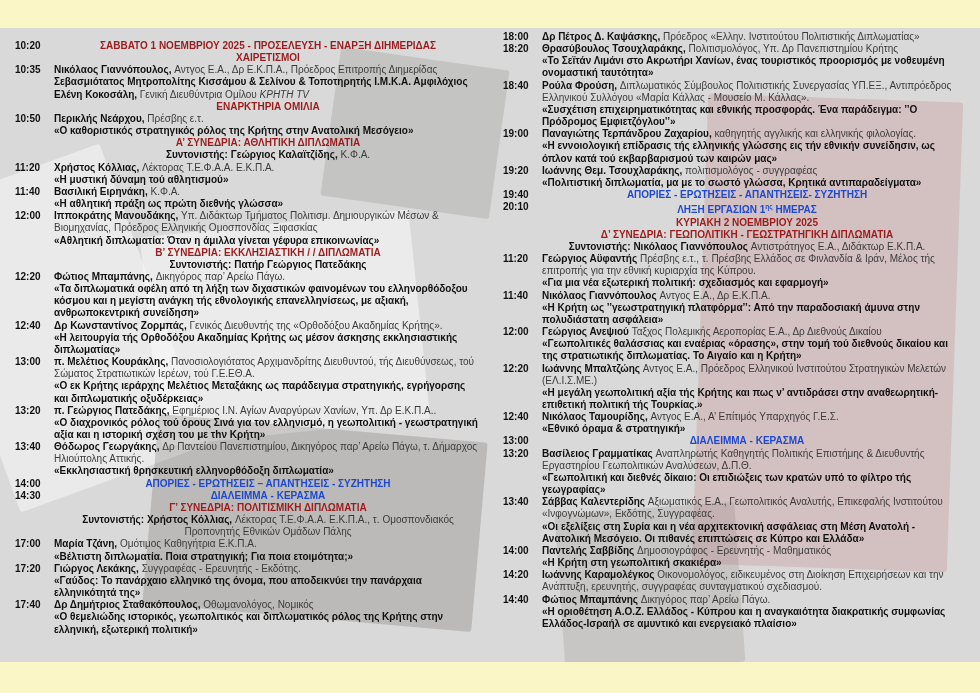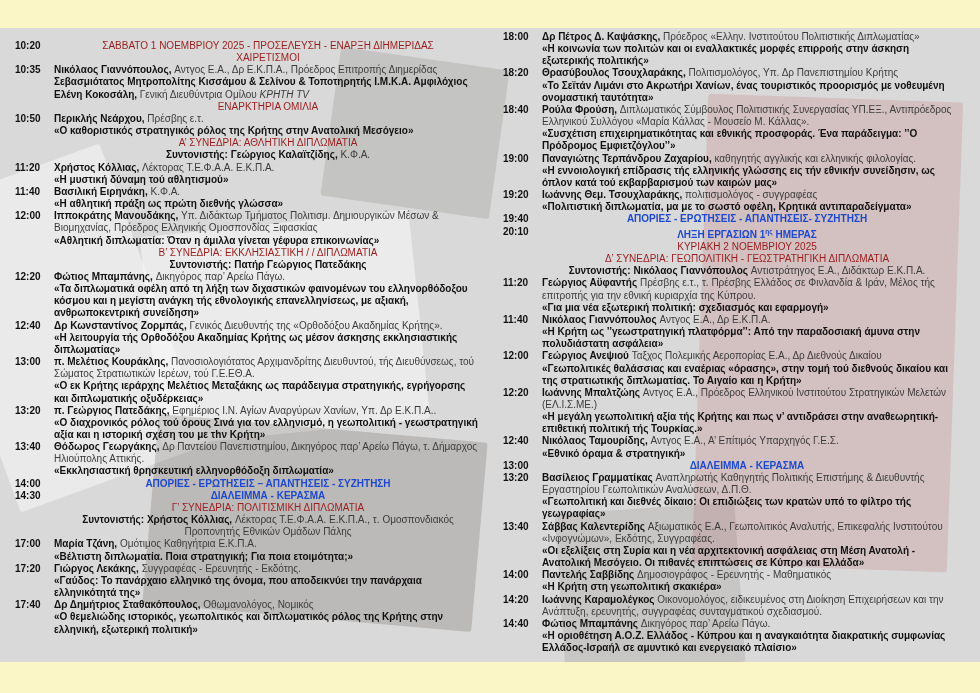--- a/index.html
+++ b/index.html
@@ -29,21 +29,21 @@
   .time{
     flex:0 0 39px;width:39px;font-weight:bold;font-size:10px;
     line-height:12.15px;color:var(--ink);letter-spacing:0;
   }
   .content{flex:1;min-width:0;}
   .line{font-size:10px;line-height:12.15px;color:var(--ink);}
   .center{text-align:center;}
   .sp-name{font-weight:bold;color:var(--ink);}
   .sp-role{font-weight:normal;color:var(--role);}
   .sp-title{font-weight:bold;color:var(--ink);}
-  .sp-red{font-weight:normal;color:var(--red);}
+  .sp-red{font-weight:bold;color:var(--red);}
   .sp-blue{font-weight:bold;color:var(--blue);}
   .sp-bsup{font-weight:bold;color:var(--blue);font-size:6.5px;vertical-align:super;}
   .sp-italic{font-style:italic;color:var(--role);}
 </style>
 </head>
 <body>
 
 <div class="page">
   <div class="band band-top"></div>
 
@@ -190,21 +190,20 @@
               <div class="line"><span class="sp-name">Δρ Δημήτριος Σταθακόπουλος, </span><span class="sp-role">Οθωμανολόγος, Νομικός</span></div>
               <div class="line"><span class="sp-title">«Ο θεμελιώδης ιστορικός, γεωπολιτικός και διπλωματικός ρόλος της Κρήτης στην ελληνική, εξωτερική πολιτική»</span></div>
             </div>
           </div>
         </div>
       <div class="col col-right">
           <div class="row">
             <div class="time">18:00</div>
             <div class="content">
               <div class="line"><span class="sp-name">Δρ Πέτρος Δ. Καψάσκης, </span><span class="sp-role">Πρόεδρος «Ελλην. Ινστιτούτου Πολιτιστικής Διπλωματίας»</span></div>
-              <div class="line"><span class="sp-title">«Η κοινωνία των πολιτών και οι εναλλακτικές μορφές επιρροής στην άσκηση εξωτερικής πολιτικής»</span></div>
             </div>
           </div>
           <div class="row">
             <div class="time">18:20</div>
             <div class="content">
               <div class="line"><span class="sp-name">Θρασύβουλος Τσουχλαράκης, </span><span class="sp-role">Πολιτισμολόγος, Υπ. Δρ Πανεπιστημίου Κρήτης</span></div>
               <div class="line"><span class="sp-title">«Το Σεϊτάν Λιμάνι στο Ακρωτήρι Χανίων, ένας τουριστικός προορισμός με νοθευμένη ονομαστική ταυτότητα»</span></div>
             </div>
           </div>
           <div class="row">
@@ -218,21 +217,21 @@
             <div class="time">19:00</div>
             <div class="content">
               <div class="line"><span class="sp-name">Παναγιώτης Τερπάνδρου Ζαχαρίου, </span><span class="sp-role">καθηγητής αγγλικής και ελληνικής φιλολογίας.</span></div>
               <div class="line"><span class="sp-title">«Η εννοιολογική επίδρασις τής ελληνικής γλώσσης εις τήν εθνικήν συνείδησιν, ως όπλον κατά τού εκβαρβαρισμού των καιρών μας»</span></div>
             </div>
           </div>
           <div class="row">
             <div class="time">19:20</div>
             <div class="content">
               <div class="line"><span class="sp-name">Ιωάννης Θεμ. Τσουχλαράκης, </span><span class="sp-role">πολιτισμολόγος - συγγραφέας</span></div>
-              <div class="line"><span class="sp-title">«Πολιτιστική διπλωματία, μα με το σωστό οφέλη, Κρητικά αντιπαραδείγματα»</span></div>
+              <div class="line"><span class="sp-title">«Πολιτιστική διπλωματία, μα με το σωστό γλώσσα, Κρητικά αντιπαραδείγματα»</span></div>
             </div>
           </div>
           <div class="row">
             <div class="time">19:40</div>
             <div class="content">
               <div class="line center"><span class="sp-blue">ΑΠΟΡΙΕΣ - ΕΡΩΤΗΣΕΙΣ - ΑΠΑΝΤΗΣΕΙΣ- ΣΥΖΗΤΗΣΗ</span></div>
             </div>
           </div>
           <div class="row">
             <div class="time">20:10</div>

